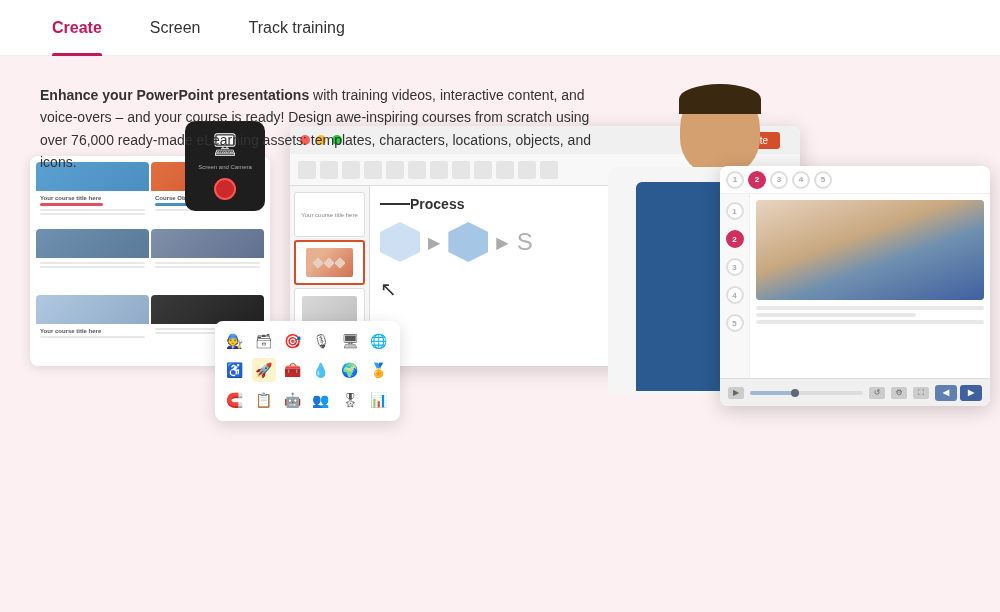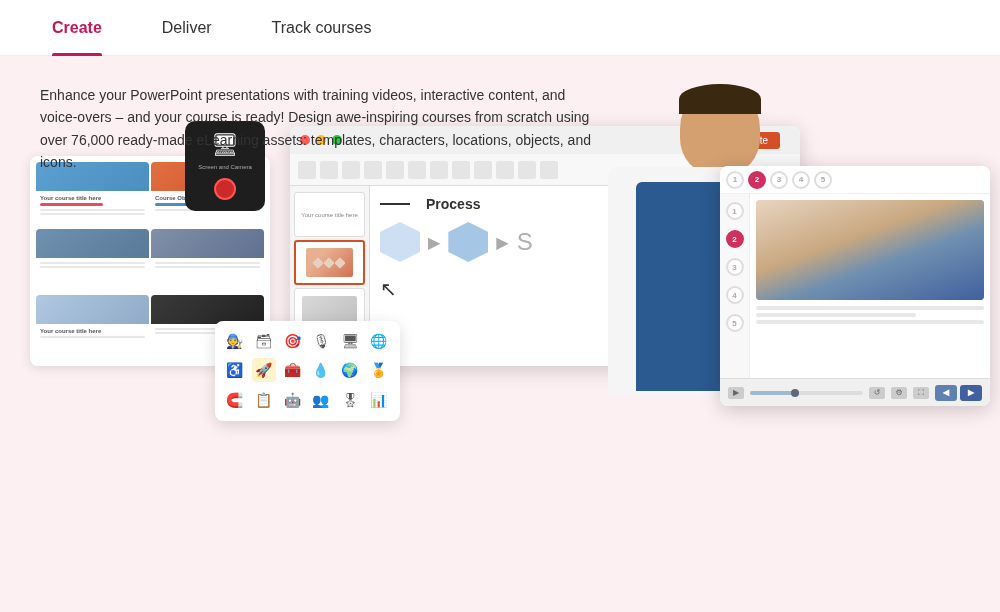--- a/index.html
+++ b/index.html
@@ -20,21 +20,21 @@
     }
 
     
     .nav {
       display: flex;
       align-items: center;
       padding: 0 30px;
       border-bottom: 1px solid #eee;
       background: #fff;
       height: 56px;
-      gap: 16px;
+      gap: 4px;
     }
 
     .nav-item {
       padding: 0 22px;
       height: 56px;
       display: flex;
       align-items: center;
       font-size: 16px;
       color: #333;
       cursor: pointer;
@@ -70,21 +70,21 @@
       padding: 28px 40px 0 40px;
       max-width: 640px;
       font-size: 14px;
       line-height: 1.6;
       color: #333;
       position: relative;
       z-index: 10;
     }
 
     .description strong {
-      font-weight: 400;
+      font-weight: 700;
     }
 
     
     .images-area {
       position: absolute;
       bottom: 0;
       left: 0;
       right: 0;
       top: 80px;
       pointer-events: none;
@@ -300,21 +300,21 @@
       position: relative;
     }
 
     .process-title {
       font-size: 14px;
       font-weight: 700;
       color: #333;
       margin-bottom: 10px;
       display: flex;
       align-items: center;
-      gap: 16px;
+      gap: 0;
     }
 
     .process-line {
       width: 30px;
       height: 2px;
       background: #333;
     }
 
     .process-flow {
       display: flex;
@@ -555,24 +555,24 @@
 </head>
 <body>
 
 <div class="container">
 
   <nav class="nav">
     <div class="nav-item active">
       <span>Create</span>
     </div>
     <div class="nav-item">
-      <span>Deliver</span>
+      <span>Screen</span>
     </div>
     <div class="nav-item">
-      <span>Track courses</span>
+      <span>Track training</span>
     </div>
   </nav>
 
   <main class="main">
 
     <div class="description">
       <strong>Enhance your PowerPoint presentations</strong><span> with training videos, interactive content, and voice-overs – and your course is ready! Design awe-inspiring courses from scratch using over 76,000 ready-made eLearning assets: templates, characters, locations, objects, and icons.</span>
     </div>
 
     <div class="images-area">

